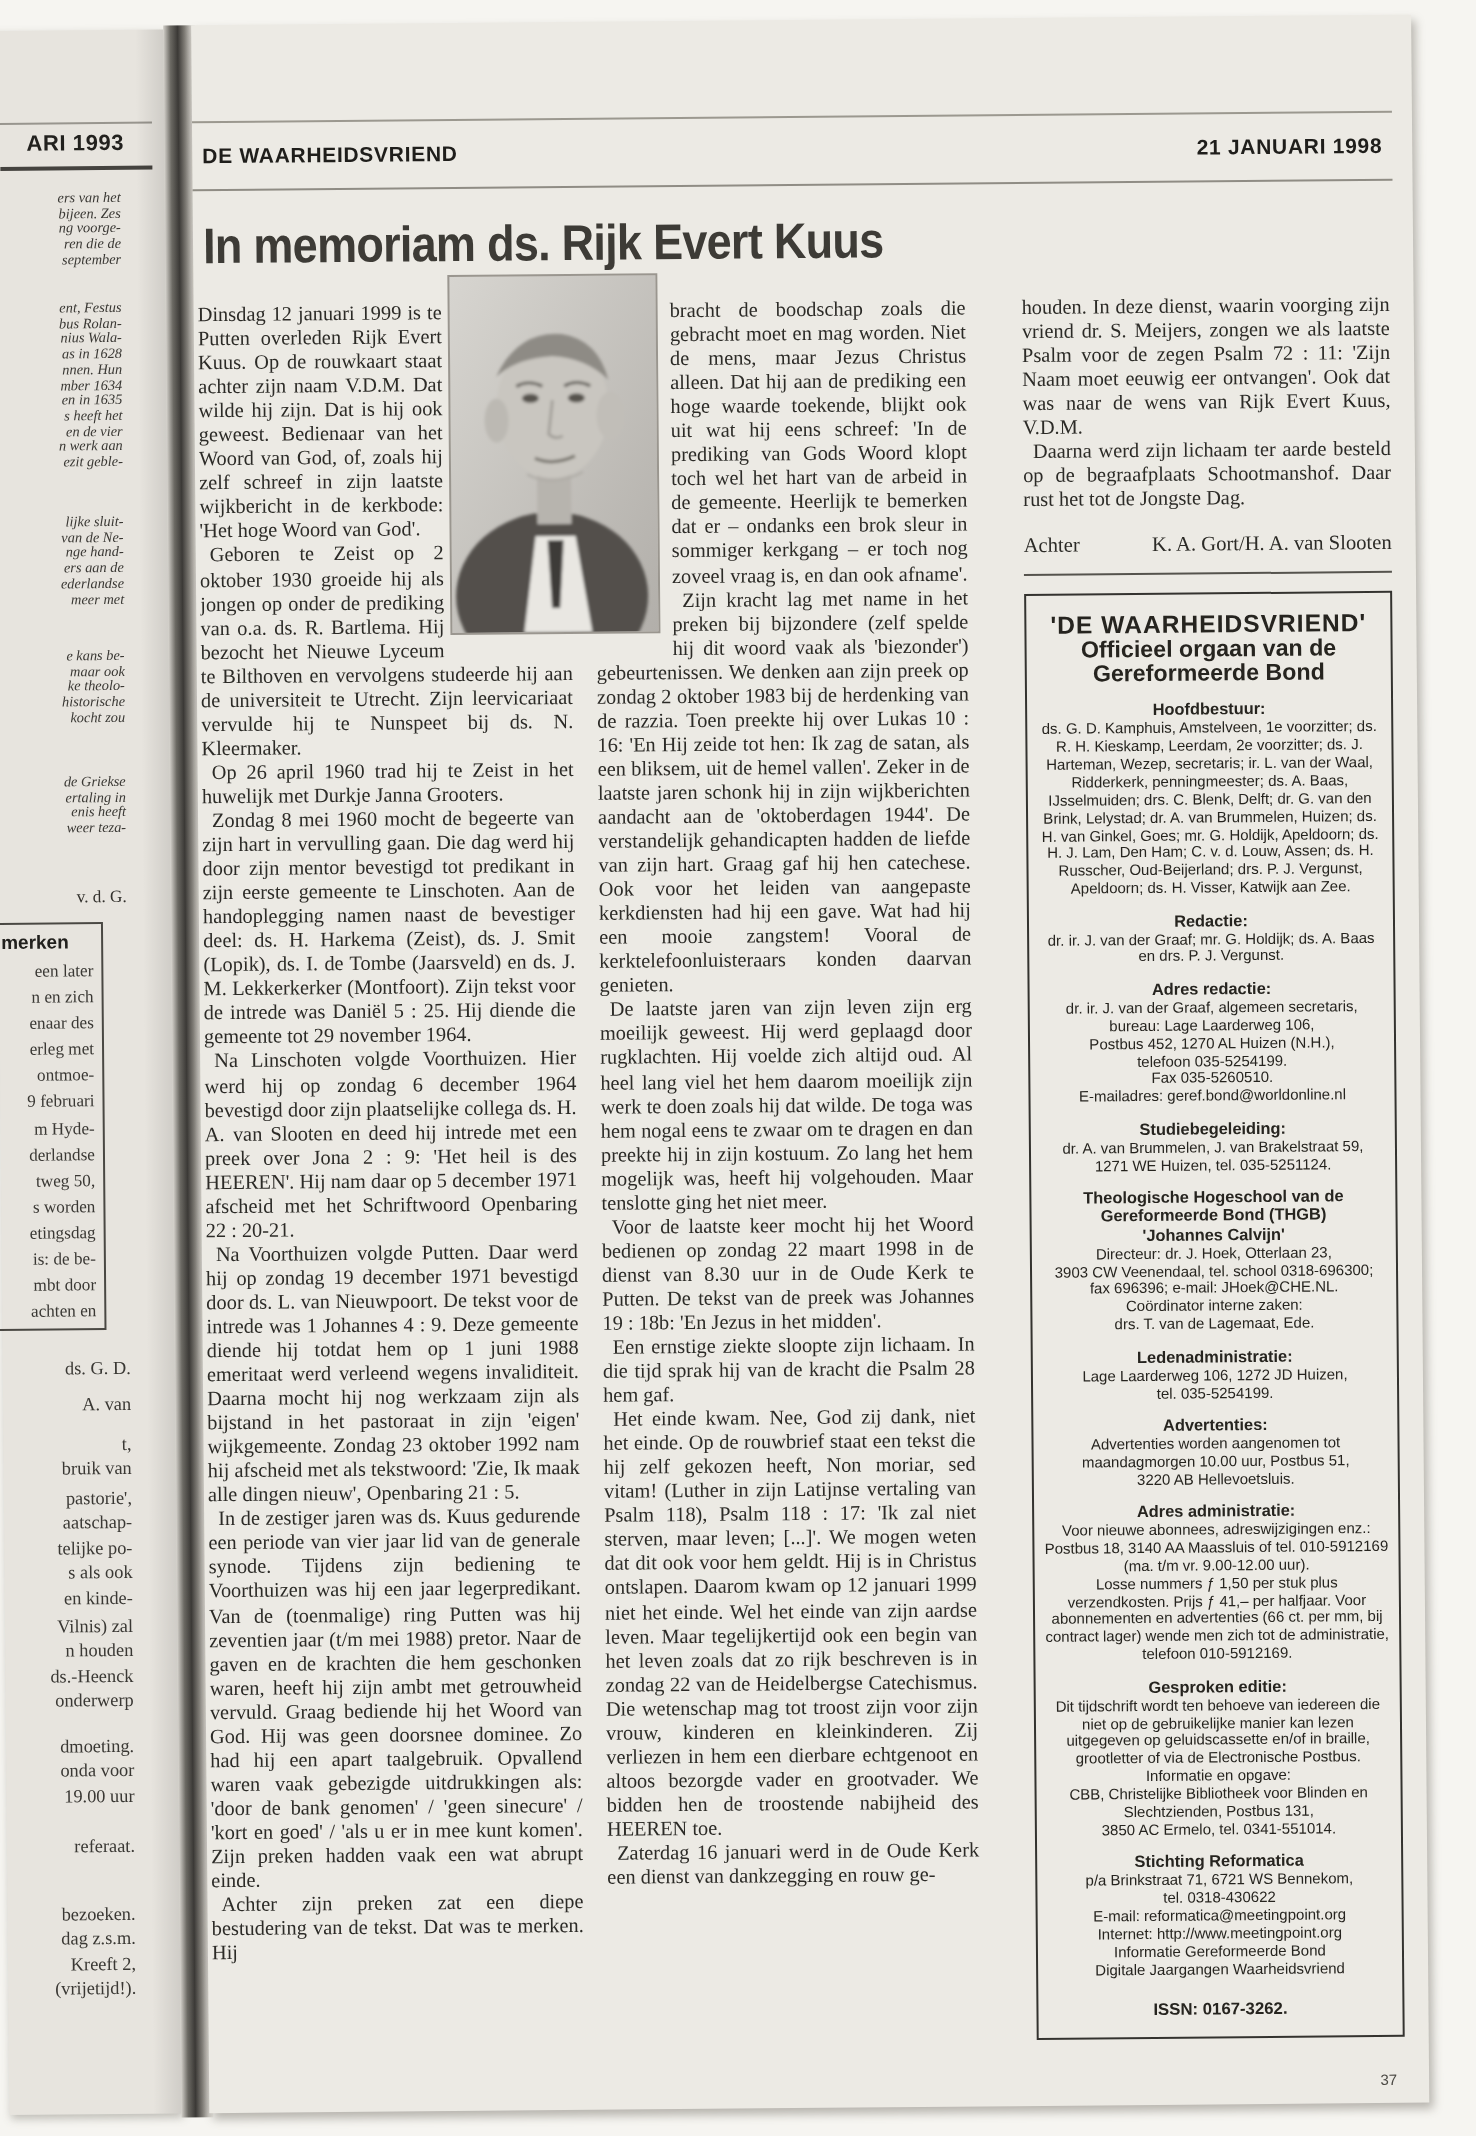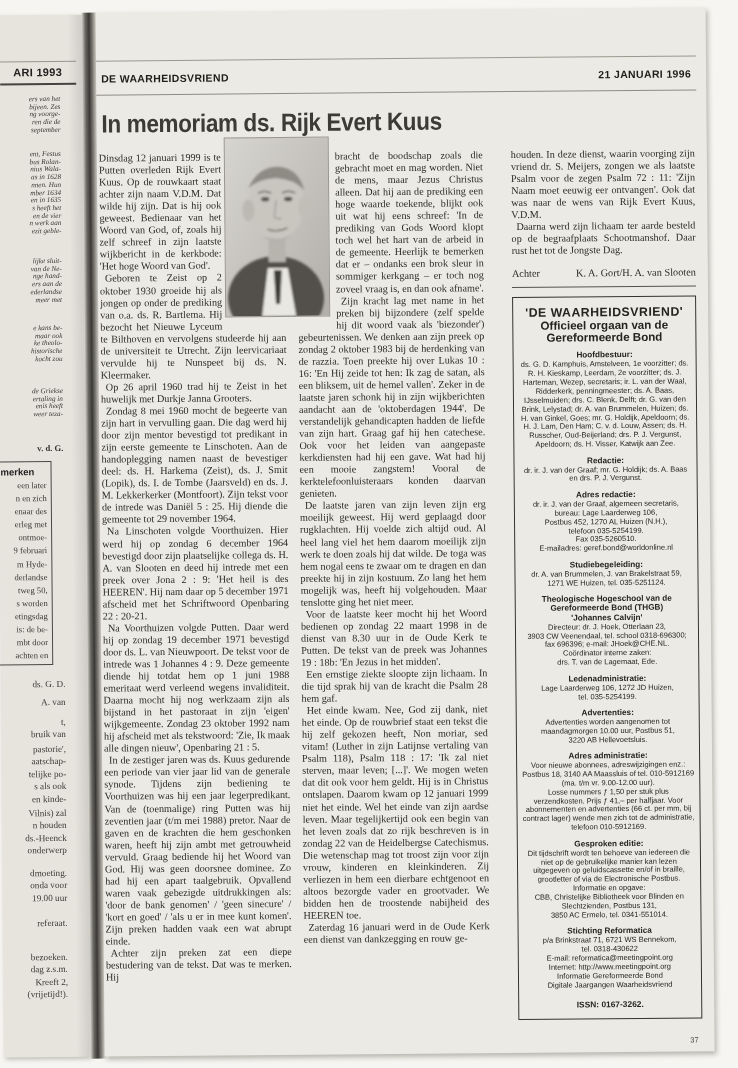--- a/index.html
+++ b/index.html
@@ -13,21 +13,21 @@
              background:#e7e4de;box-shadow:1px 2px 4px rgba(90,85,75,.35);}
   .left-page::after{content:"";position:absolute;top:0;right:0;width:14px;height:100%;
              background:linear-gradient(to right,rgba(0,0,0,0),rgba(0,0,0,.10));}
   .lp-rule-thin{position:absolute;left:4px;right:6px;top:46px;border-top:1px solid #98958e;}
   .lp-head{position:absolute;right:20px;top:51px;font:bold 11px "Liberation Sans",sans-serif;
            letter-spacing:.3px;color:#22211e;}
   .lp-rule-heavy{position:absolute;left:4px;right:6px;top:68px;border-top:2.5px solid #45433f;}
   .lp-frag{position:absolute;right:22px;width:70px;text-align:right;white-space:pre-line;
            font-style:italic;font-size:7.2px;line-height:7.7px;color:#3a3834;}
   .lp-frag.roman{font-style:normal;font-size:9.2px;line-height:12.4px;}
-  .lp-sig{position:absolute;right:22px;top:428px;font-size:8.6px;color:#33312d;font-weight:bold;}
+  .lp-sig{position:absolute;right:22px;top:428px;font-size:8.6px;color:#33312d;}
   .lp-box{position:absolute;left:-6px;top:446px;width:58px;height:204px;
           border:1.2px solid #4a4843;padding:4px 4px 0 6px;box-sizing:border-box;}
   .lp-box-head{font:bold 9.5px "Liberation Sans",sans-serif;color:#22211e;}
   .lp-box-lines{margin-top:2px;text-align:right;white-space:pre-line;
                 font-size:8.6px;line-height:13.1px;color:#3a3834;}
 
   
   .gutter{position:absolute;left:86px;top:10px;width:16px;height:1046px;
           background:linear-gradient(to right,#d4d1cb 0%,#6b6963 22%,#3b3936 45%,
                      #7d7a74 66%,#c7c4be 85%,#eceae4 100%);}
@@ -157,21 +157,21 @@
 Kreeft 2,
 (vrijetijd!).</div>
   </div>
 
   <div class="gutter"></div>
 
   <div class="main-page">
     <div class="mp-rule-top"></div>
     <div class="masthead">
       <span>DE WAARHEIDSVRIEND</span>
-      <span>21 JANUARI 1996</span>
+      <span>21 JANUARI 1998</span>
     </div>
     <div class="mp-rule-mid"></div>
 
     <h1 class="article-title" style="margin:0">In memoriam ds. Rijk Evert Kuus</h1>
 
     <div class="columns">
       <div class="col col1">
         <div class="spacer-r"></div>
         <p>Dinsdag 12 januari 1999 is te Putten overleden Rijk Evert Kuus. Op de rouwkaart staat achter zijn naam V.D.M. Dat wilde hij zijn. Dat is hij ook geweest. Bedienaar van het Woord van God, of, zoals hij zelf schreef in zijn laatste wijkbericht in de kerkbode: 'Het hoge Woord van God'.</p>
         <p class="ind">Geboren te Zeist op 2 oktober 1930 groeide hij als jongen op onder de prediking van o.a. ds. R. Bartlema. Hij bezocht het Nieuwe Lyceum te Bilthoven en vervolgens studeerde hij aan de universiteit te Utrecht. Zijn leervicariaat vervulde hij te Nunspeet bij ds. N. Kleermaker.</p>

